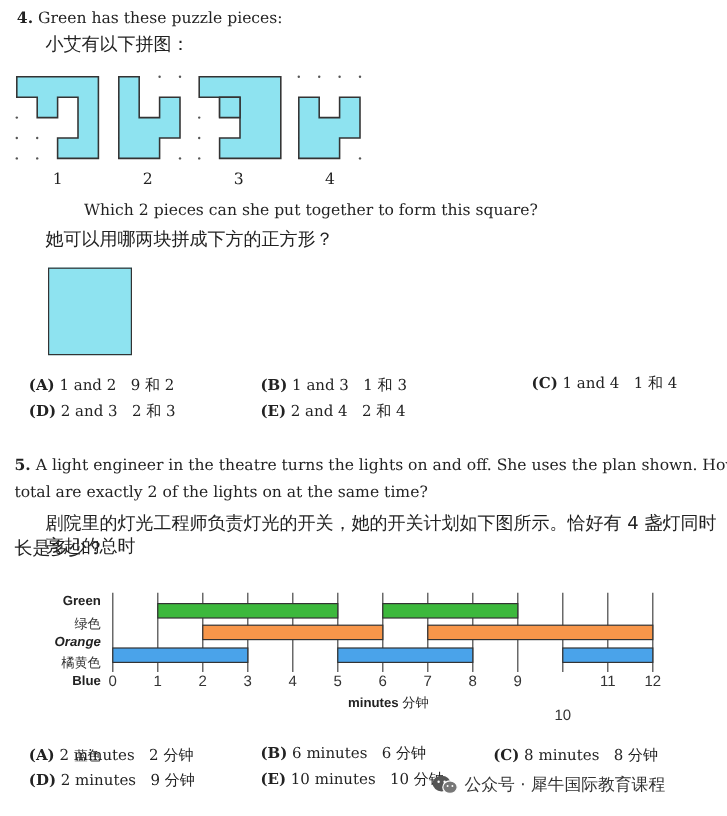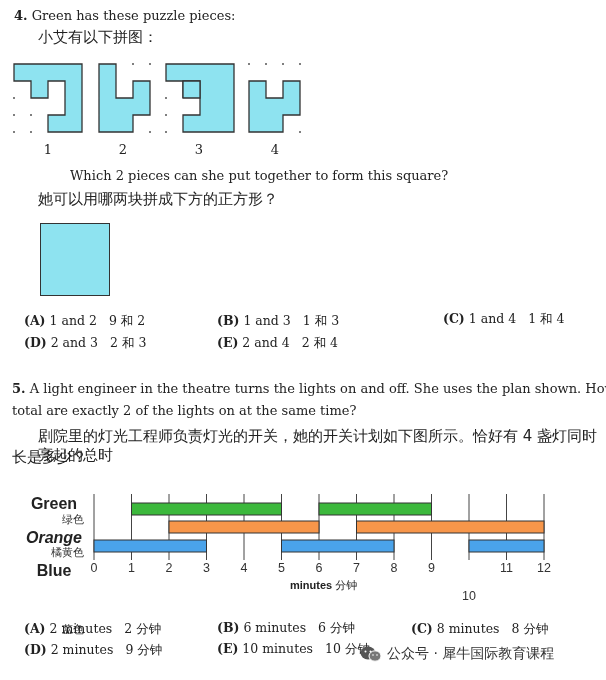--- a/index.html
+++ b/index.html
@@ -7,21 +7,21 @@
          font-family:"DejaVu Serif","Liberation Serif",serif; color:#222; }
   .abs { position:absolute; }
   .txt { font-size:13px; line-height:16px; white-space:nowrap; }
   .qnum { font-weight:bold; }
   .zh { font-family:"DejaVu Sans","Liberation Sans",sans-serif; font-size:15px; }
   .opt { font-size:12.5px; white-space:nowrap; }
   .opt b { font-weight:bold; }
   .opt .gap { display:inline-block; width:12px; }
   .piece-label { font-size:13px; text-align:center; width:20px; }
   svg { position:absolute; overflow:visible; }
-  .chart-label { font-family:"Liberation Sans","DejaVu Sans",sans-serif; font-size:16px; font-weight:bold; text-align:center; width:60px; }
+  .chart-label { font-family:"Liberation Sans","DejaVu Sans",sans-serif; font-size:11px; font-weight:bold; text-align:right; width:60px; }
   .chart-label-zh { font-family:"DejaVu Sans",sans-serif; font-size:11px; text-align:right; width:60px; color:#333; }
   .tick { font-family:"Liberation Sans","DejaVu Sans",sans-serif; font-size:12.5px; color:#333; text-align:center; width:20px; }
   .wm { font-family:"DejaVu Sans","Liberation Sans",sans-serif; font-size:14px; color:#333; }
 </style>
 </head>
 <body>
 
 <div class="abs txt" style="left:14px;top:8px;">
   <span class="qnum">4.</span>
   <span>Green has these puzzle pieces:</span>

